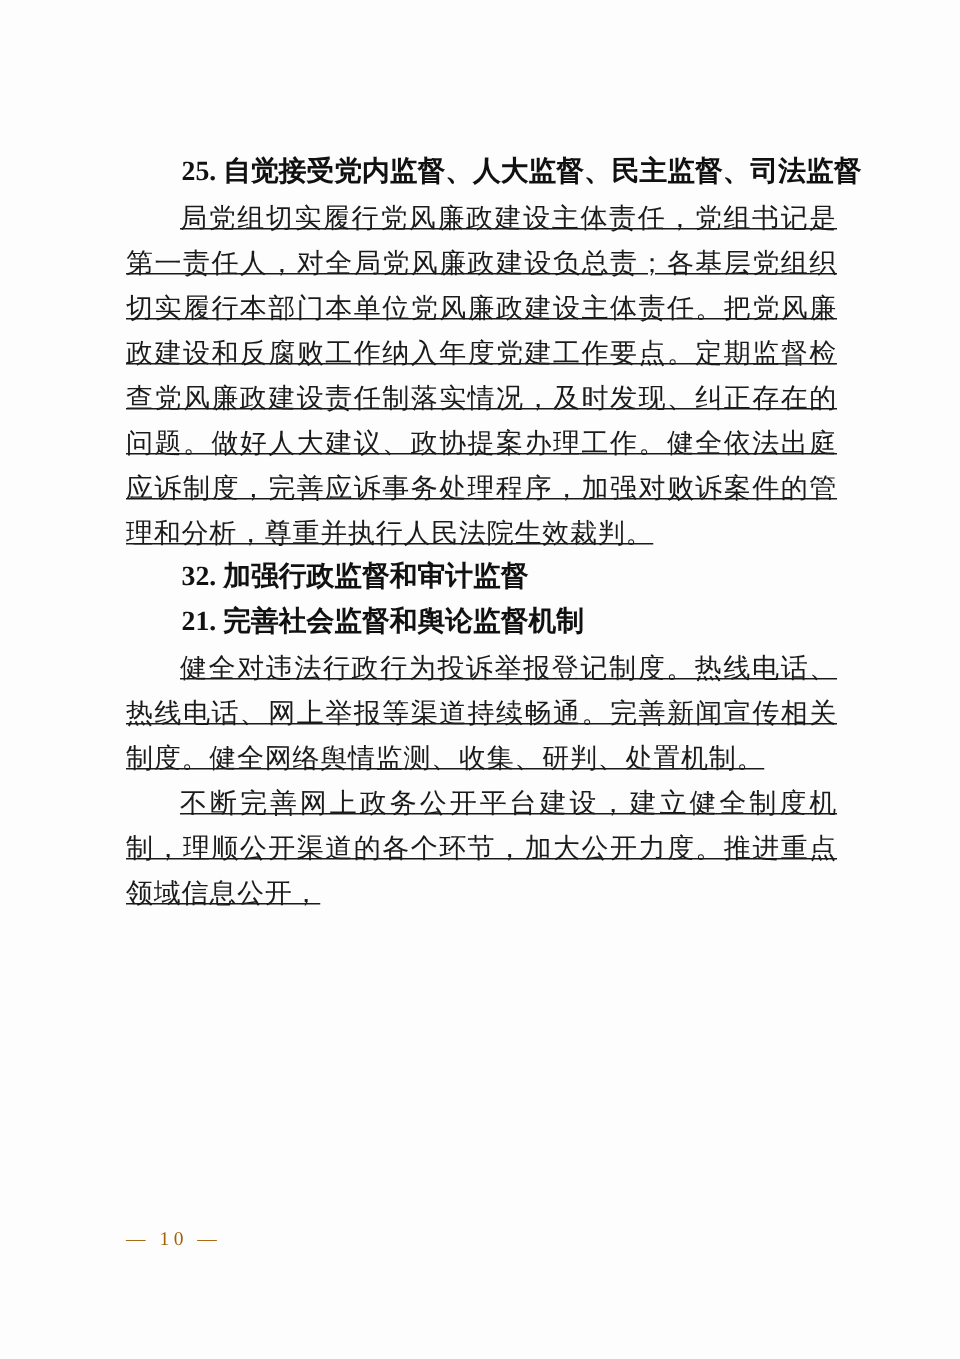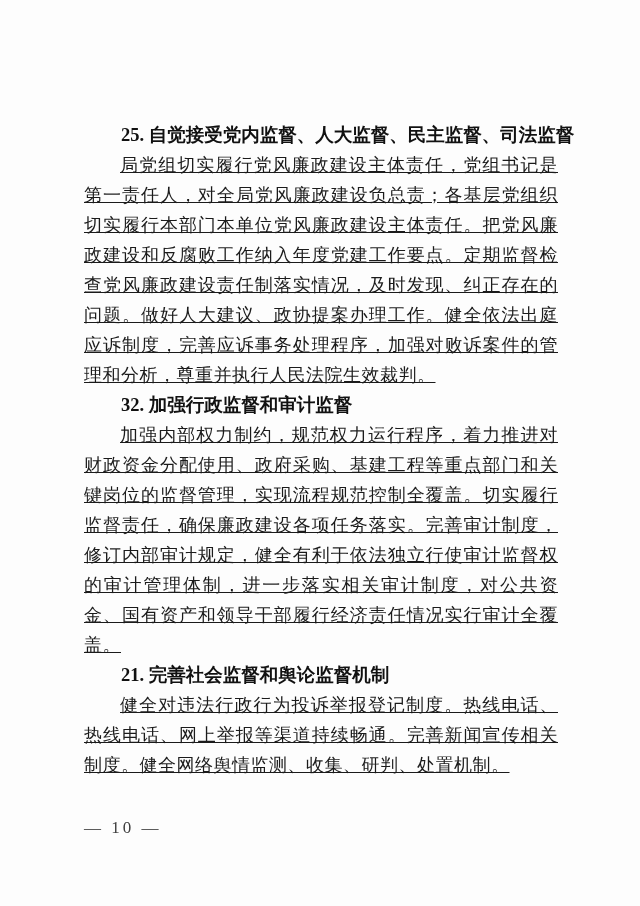--- a/index.html
+++ b/index.html
@@ -13,21 +13,21 @@
     height: 906px;
     background: #fefefefa;
     background-color: #fdfdfd;
     overflow: hidden;
     font-family: "Liberation Serif", "DejaVu Serif", serif;
     color: #1b1b1b;
   }
   .content {
     position: absolute;
     left: 84px;
-    top: 120px;
+    top: 100px;
     width: 474px;
     text-align: justify;
     text-justify: inter-ideograph;
     font-size: 18px;
     line-height: 30px;
     letter-spacing: 0.5px;
   }
   .sec-heading {
     margin: 0;
     padding: 0;
@@ -43,38 +43,38 @@
     margin: 0;
     padding: 0;
     text-indent: 2em;
     line-height: 30px;
     text-decoration: underline;
   }
   .page-number {
     position: absolute;
     left: 84px;
     top: 818px;
-    font-size: 17px;
+    font-size: 13px;
     letter-spacing: 3px;
-    color: #404040;
+    color: #a16207;
     font-family: "Liberation Serif", "DejaVu Serif", serif;
   }
 </style>
 </head>
 <body>
 
 <div class="page">
   <div class="content">
 
     <h2 class="sec-heading">25. 自觉接受党内监督、人大监督、民主监督、司法监督</h2>
     <p class="sec-body">局党组切实履行党风廉政建设主体责任，党组书记是第一责任人，对全局党风廉政建设负总责；各基层党组织切实履行本部门本单位党风廉政建设主体责任。把党风廉政建设和反腐败工作纳入年度党建工作要点。定期监督检查党风廉政建设责任制落实情况，及时发现、纠正存在的问题。做好人大建议、政协提案办理工作。健全依法出庭应诉制度，完善应诉事务处理程序，加强对败诉案件的管理和分析，尊重并执行人民法院生效裁判。</p>
 
     <h2 class="sec-heading">32. 加强行政监督和审计监督</h2>
-    <p class="sec-body">加强内部权力制约，规范权力运行程序，着力推进对财政资金分配使用、政府采购、基建工程等重点部门和关键岗位的监督管理，实现流程规范控制全覆盖。切实履行监督责任，确保廉政建设各项任务落实。完善审计制度，修订内部审计规定，健全有利于依法独立行使审计监督权的审计管理体制，进一步落实相关审计制度，对公共资金、国有资产和领导干部履行经济责任情况实行审计全覆盖。</p>
 
     <h2 class="sec-heading">21. 完善社会监督和舆论监督机制</h2>
     <p class="sec-body">健全对违法行政行为投诉举报登记制度。热线电话、热线电话、网上举报等渠道持续畅通。完善新闻宣传相关制度。健全网络舆情监测、收集、研判、处置机制。</p>
 
+    <p class="sec-body">不断完善网上政务公开平台建设，建立健全制度机制，理顺公开渠道的各个环节，加大公开力度。推进重点领域信息公开，</p>
 
   </div>
 
   <div class="page-number">— 10 —</div>
 </div>
 
 </body></html>

